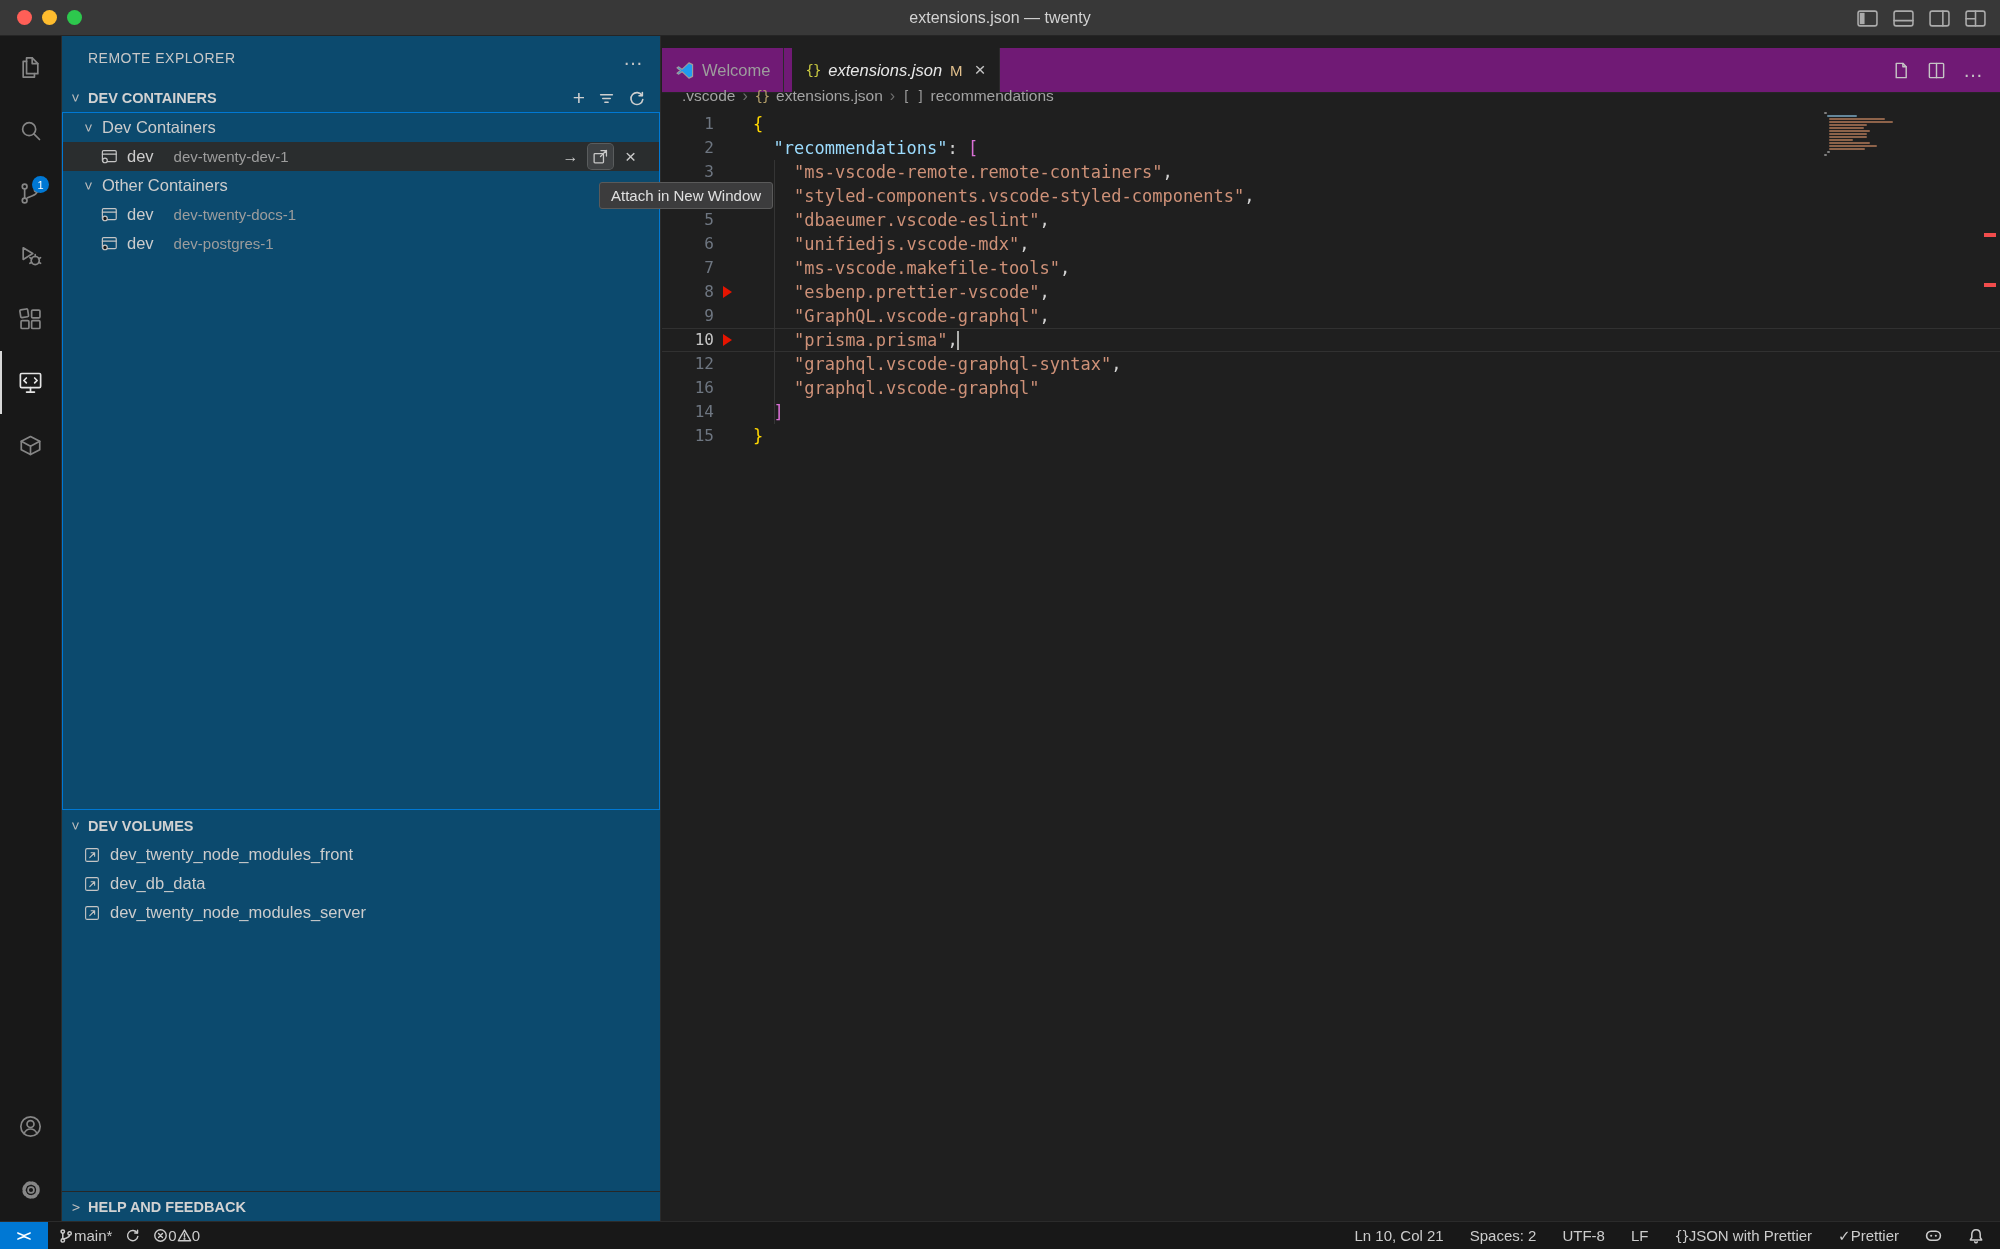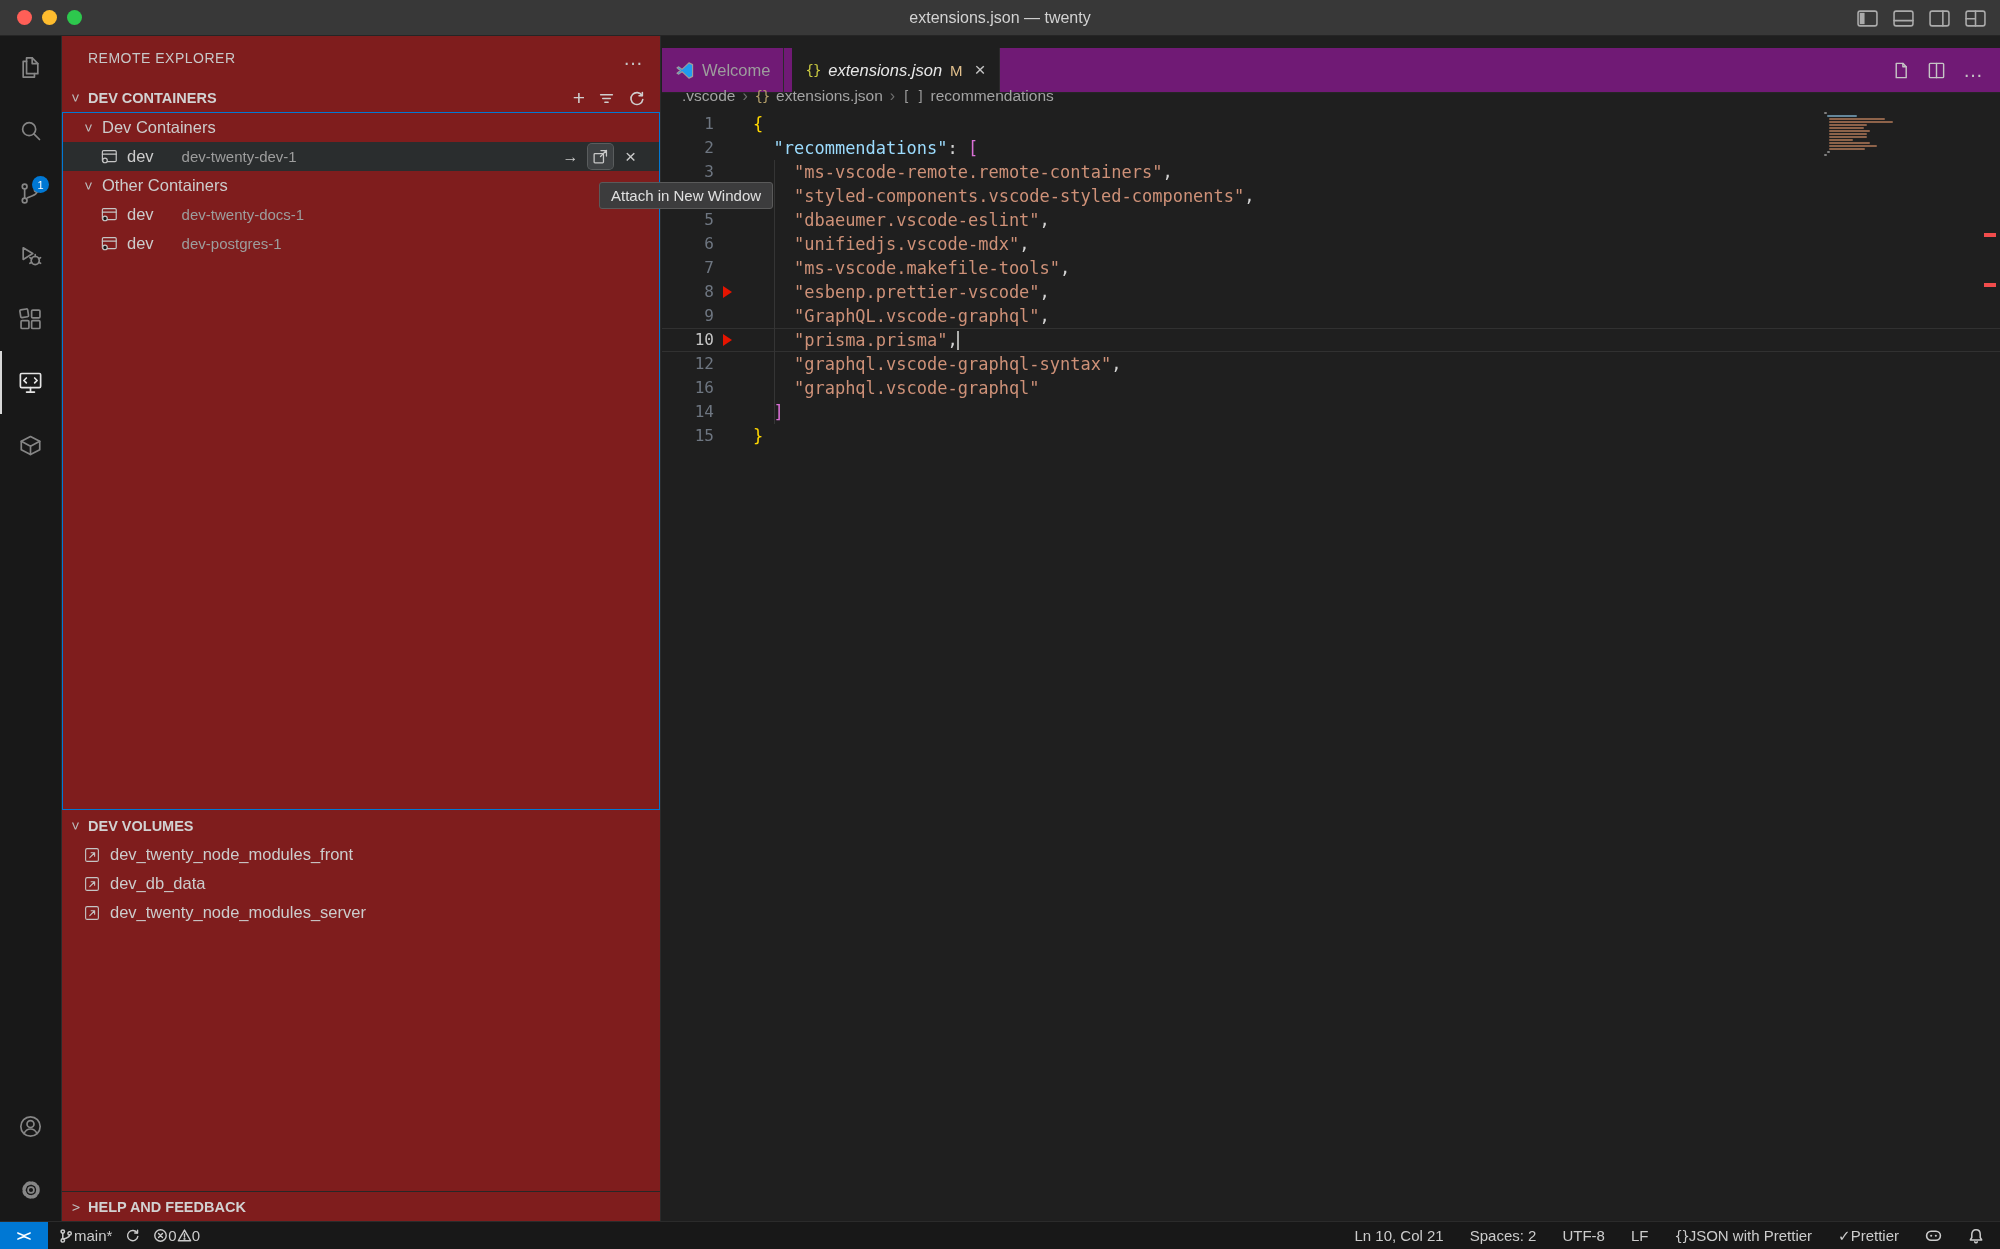--- a/index.html
+++ b/index.html
@@ -18,40 +18,40 @@
 
   
   #activitybar{position:absolute;left:0;top:36px;bottom:28px;width:62px;background:#181818;border-right:1px solid #2b2b2b;z-index:5;}
   .ab-item{position:relative;width:61px;height:63px;display:flex;align-items:center;justify-content:center;color:#868686;}
   .ab-item.active{color:#e4e4e4;box-shadow:inset 2px 0 0 #d8d8d8;}
   .ab-badge{position:absolute;top:14px;left:32px;min-width:17px;height:17px;padding:0 3px;border-radius:9px;background:#0078d4;color:#fff;
     font-size:11px;display:flex;align-items:center;justify-content:center;}
   #ab-bottom{position:absolute;bottom:0;left:0;}
 
   
-  #sidebar{position:absolute;left:62px;top:36px;bottom:28px;width:599px;background:#7f1d1d;border-right:1px solid #2b2b2b;}
+  #sidebar{position:absolute;left:62px;top:36px;bottom:28px;width:599px;background:#0c4a6e;border-right:1px solid #2b2b2b;}
   #sidebar-header{position:absolute;top:0;left:0;right:0;height:44px;display:flex;align-items:center;padding:0 16px 0 26px;}
   #sidebar-title{font-size:14px;letter-spacing:.5px;color:#c8c8c8;}
   .more-icon{margin-left:auto;font-size:20px;color:#c5c5c5;line-height:10px;letter-spacing:1px;}
   .section-header{display:flex;align-items:center;gap:5px;font-weight:bold;font-size:14.5px;color:#d2d2d2;height:28px;padding-left:7px;}
   #dc-header{position:absolute;top:48px;left:0;right:0;}
   .section-actions{margin-left:auto;display:flex;align-items:center;gap:13px;color:#cfcfcf;padding-right:15px;}
   .plus-glyph{font-size:21px;font-weight:normal;line-height:16px;}
   .chev{display:inline-block;width:14px;font-size:13.5px;color:#bdbdbd;font-weight:normal;
     font-family:"DejaVu Sans Mono",monospace;transform:rotate(90deg);text-align:center;}
   .chev.collapsed{transform:none;}
 
   #dc-tree{position:absolute;top:76px;left:0;width:598px;height:698px;border:1px solid #0078d4;}
   .tree-row{height:29px;display:flex;align-items:center;font-size:16.5px;color:#ccc;}
   .group-row{padding-left:19px;gap:6px;}
   .child-row{padding-left:37px;gap:8px;position:relative;text-align:center;}
   .child-row.hovered{background:#2a2d2e;}
   .c-icon,.vol-icon{color:#c5c5c5;display:flex;}
   .c-name{color:#cccccc;}
-  .c-desc{color:#9d9d9d;font-size:15px;margin-left:20px;}
+  .c-desc{color:#9d9d9d;font-size:15px;margin-left:12px;}
   .row-actions{position:absolute;right:16px;top:2px;height:25px;display:flex;align-items:center;gap:5px;color:#c8c8c8;}
   .row-action{width:25px;height:25px;display:flex;align-items:center;justify-content:center;border-radius:4px;font-size:16px;}
   .row-action.hover-state{background:rgba(95,99,102,.38);box-shadow:0 0 0 1px #5a5d5e;}
   .x-glyph{font-size:19px;}
 
   #dv-section{position:absolute;top:776px;left:0;right:0;}
   .vol-row{padding-left:21px;gap:9px;}
   .vol-label{color:#cccccc;}
   #help-row{position:absolute;bottom:0;left:0;right:0;height:30px;border-top:1px solid #272727;display:flex;align-items:center;gap:5px;
     padding-left:7px;font-weight:bold;font-size:14.5px;color:#d2d2d2;}

